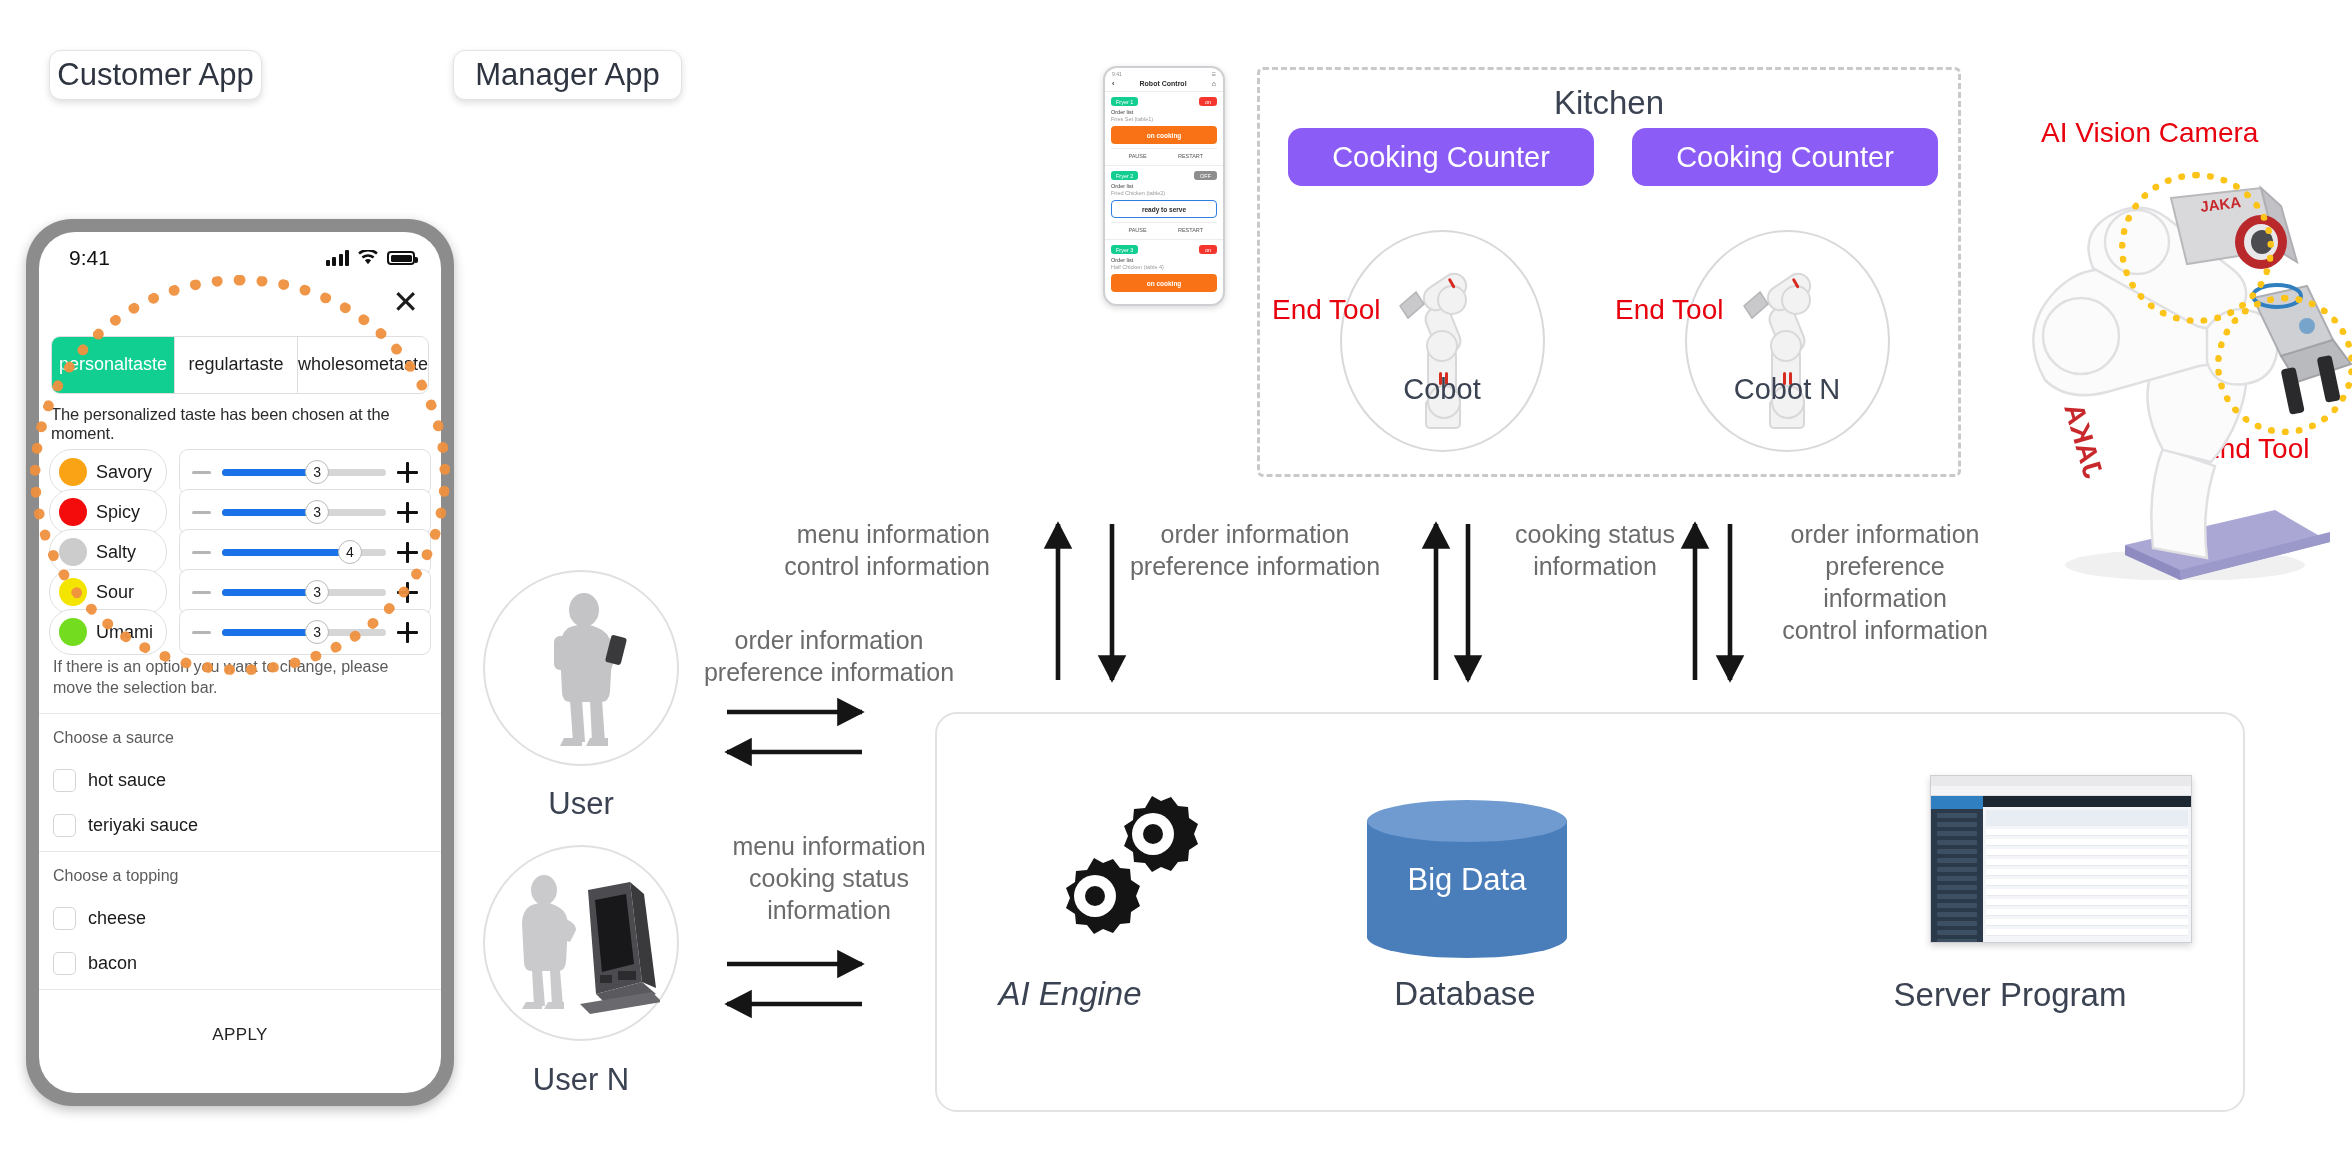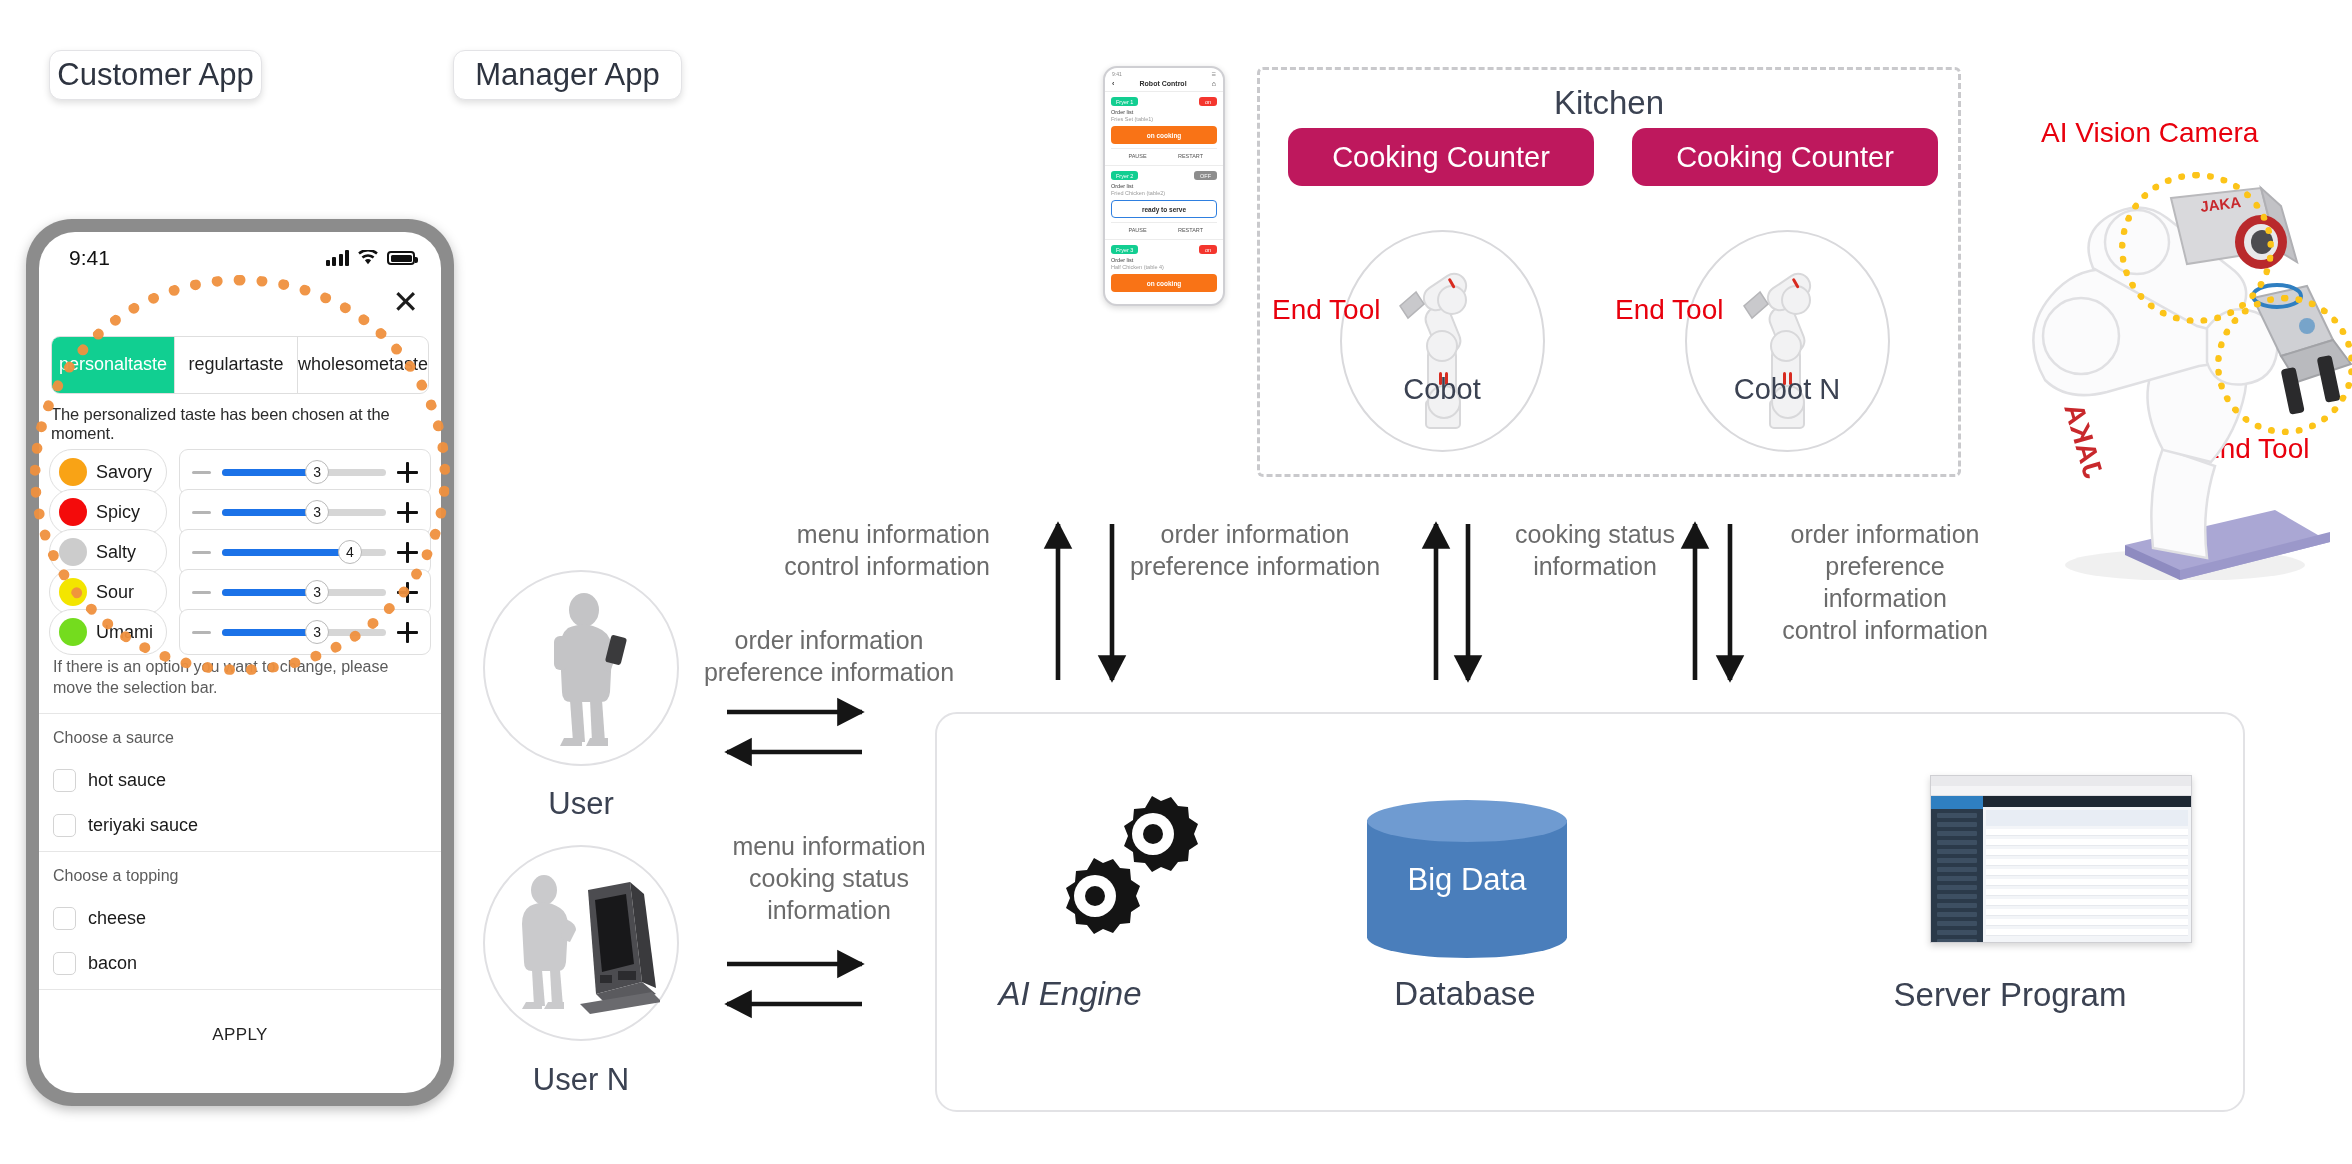--- a/index.html
+++ b/index.html
@@ -156,21 +156,21 @@
     position: absolute; left: 1257px; top: 67px;
     width: 704px; height: 410px;
     border: 3px dashed #c9c9cc; border-radius: 6px; background: #fff;
   }
   #kitchen-title {
     position: absolute; left: 0; right: 0; top: 14px; text-align: center;
     font-size: 33px; color: #3b4252;
   }
   .cc-btn {
     position: absolute; height: 58px; width: 306px;
-    background: #be185d; border-radius: 14px; color: #fff;
+    background: #8b5cf6; border-radius: 14px; color: #fff;
     display: flex; align-items: center; justify-content: center;
     font-size: 29px;
   }
   .cobot-circle {
     position: absolute; width: 205px; height: 222px;
     border: 2px solid #d9d9dc; border-radius: 50%;
   }
   .cobot-name {
     position: absolute; width: 220px; text-align: center;
     font-size: 29px; color: #3b4252;

